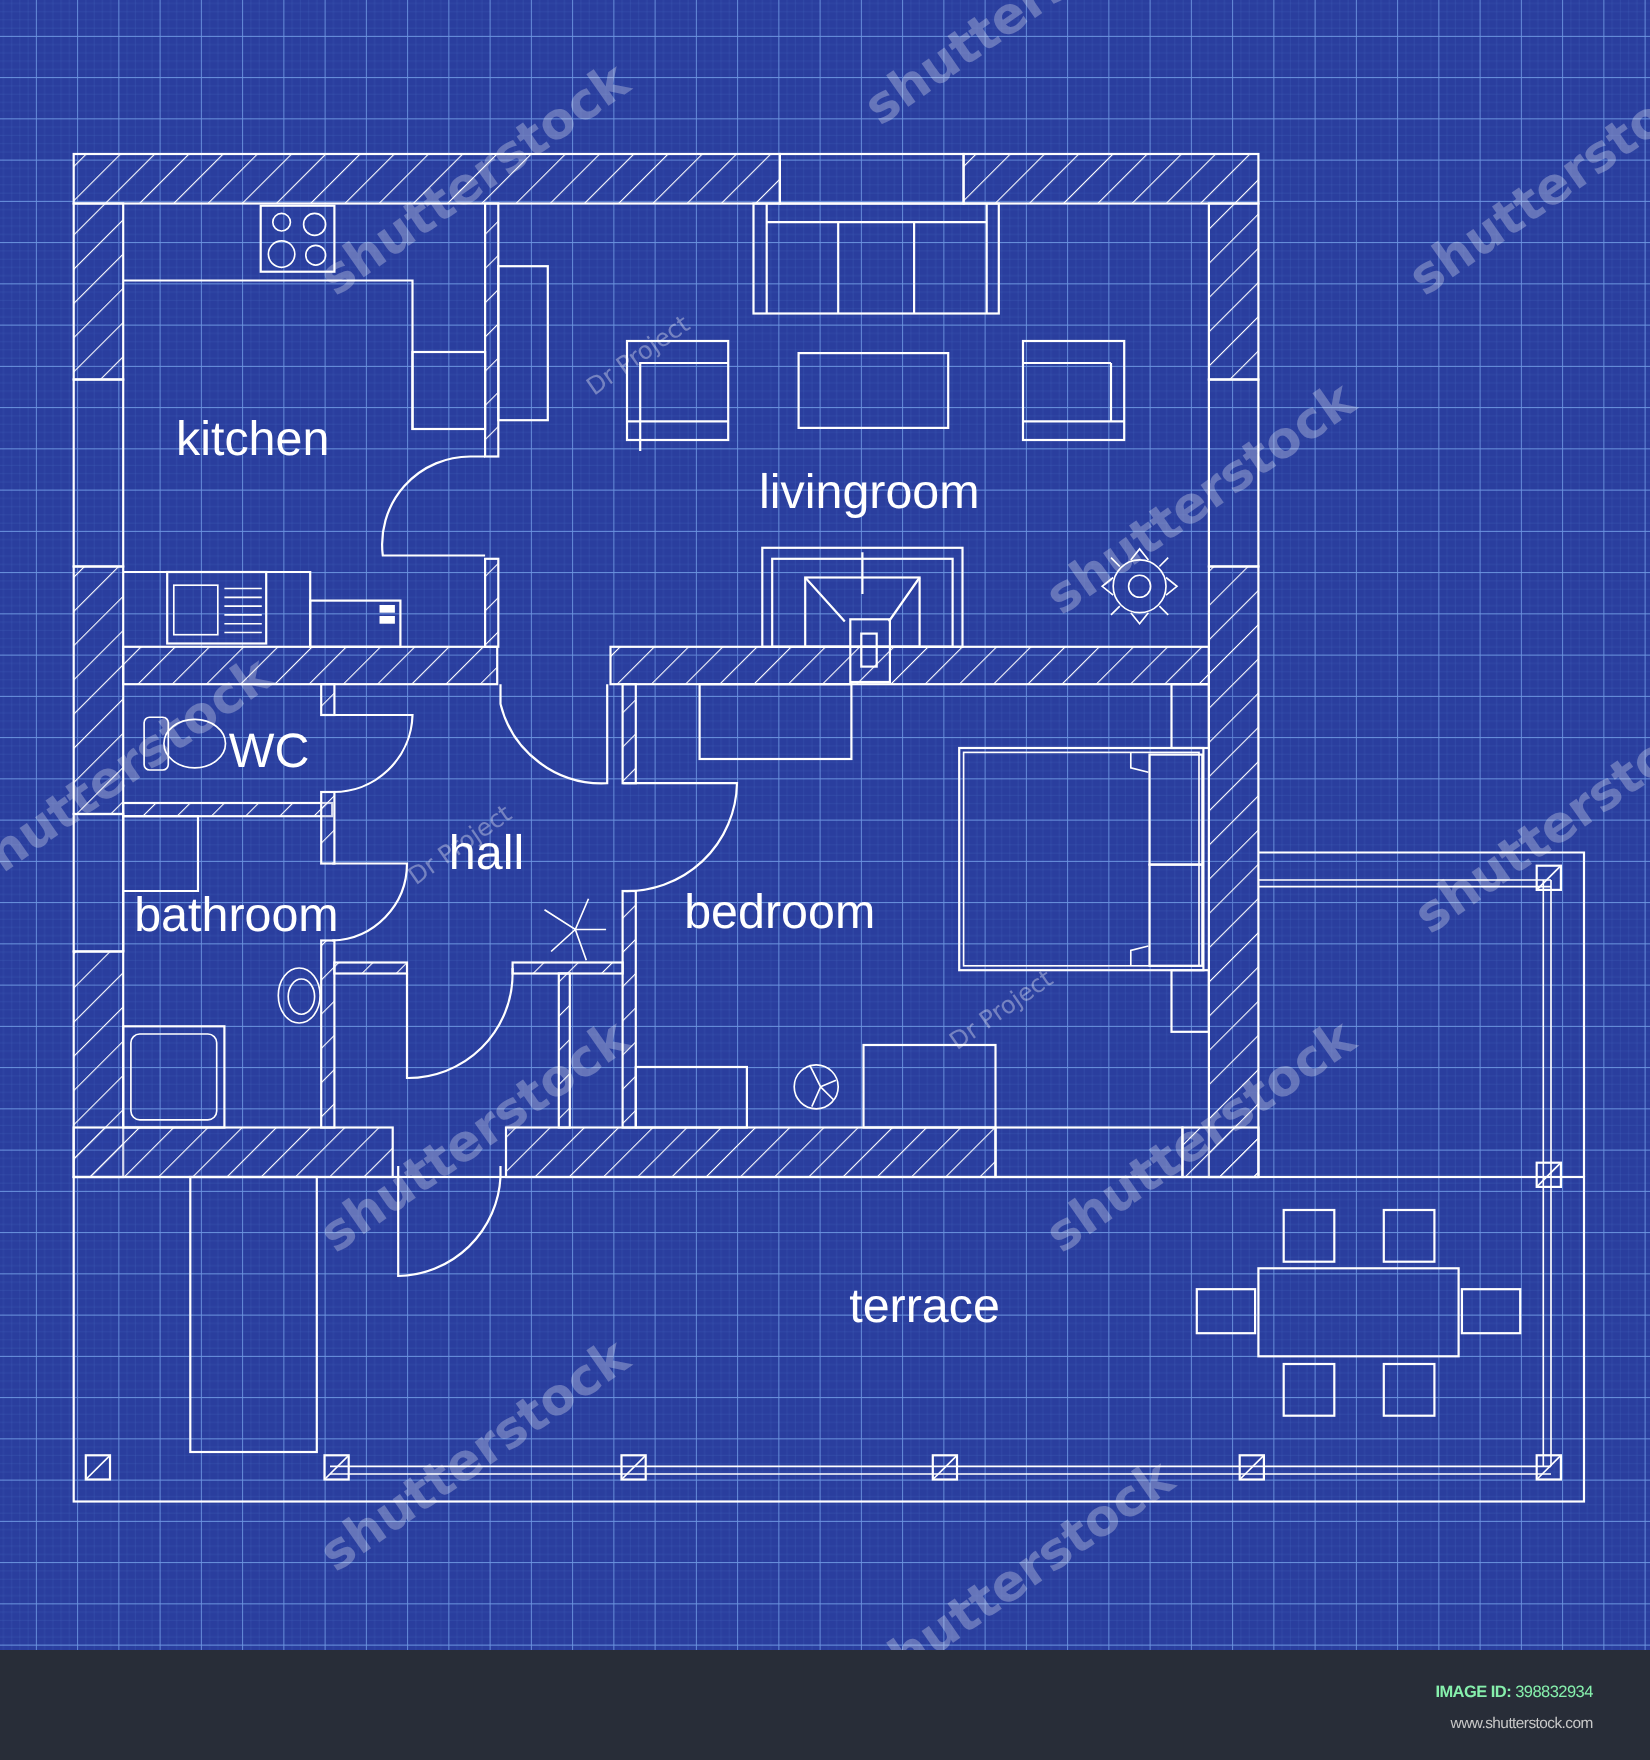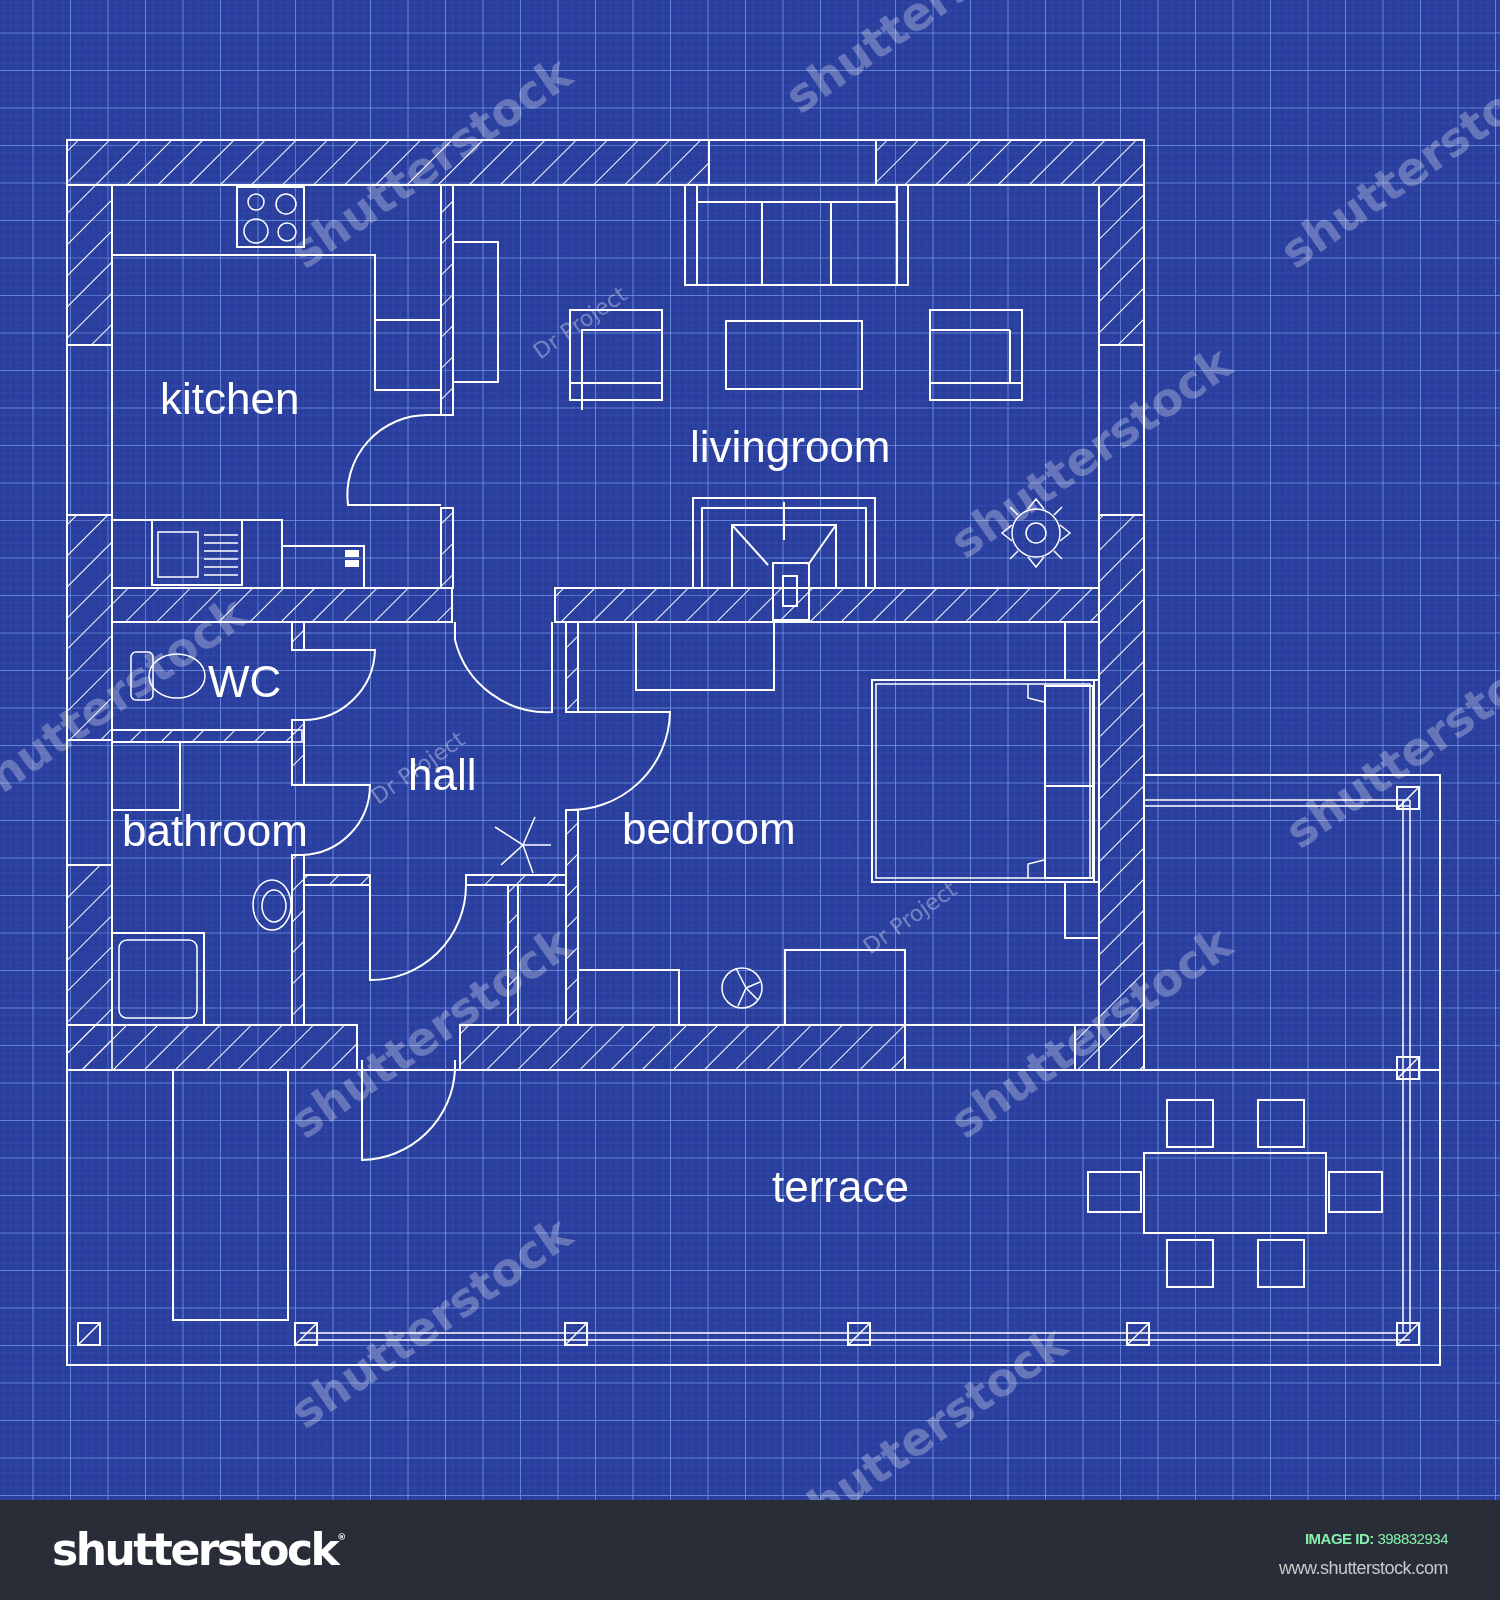--- a/index.html
+++ b/index.html
@@ -3,21 +3,21 @@
 <meta charset="utf-8">
 <style>
   html,body{margin:0;padding:0;}
   body{width:1500px;height:1600px;position:relative;overflow:hidden;background:#2a3e9e;font-family:"Liberation Sans",sans-serif;}
   #plan{position:absolute;left:0;top:0;width:1500px;height:1500px;}
   .footer{position:absolute;left:0;top:1500px;width:1500px;height:100px;background:#282d38;}
   .footer .logo{position:absolute;left:52px;top:24px;color:#fff;font-family:"DejaVu Sans",sans-serif;font-weight:bold;font-size:44px;letter-spacing:-2.5px;}
   .footer .logo sup{font-size:9px;letter-spacing:0;vertical-align:top;position:relative;top:8px;}
   .footer .imgid{position:absolute;right:52px;top:30px;color:#86efac;font-size:15px;letter-spacing:-0.5px;}
   .footer .imgid b{font-weight:bold;}
-  .footer .site{position:absolute;right:52px;top:58px;color:#c8c8c8;font-size:18px;letter-spacing:-0.5px;}
+  .footer .site{position:absolute;right:52px;top:58px;color:#c8c8c8;font-size:14px;letter-spacing:-0.5px;}
   .room-label{fill:#ffffff;font-family:"Liberation Sans",sans-serif;font-size:44px;}
   .wm{fill:#ffffff;opacity:0.28;font-family:"DejaVu Sans",sans-serif;font-weight:bold;font-size:46px;}
   .wm2{fill:#ffffff;opacity:0.35;font-family:"DejaVu Sans",sans-serif;font-size:22px;}
   .ln{stroke:#ffffff;stroke-width:2;fill:none;}
   .ln1{stroke:#ffffff;stroke-width:1.5;fill:none;}
   .wall{fill:url(#hatch);stroke:#ffffff;stroke-width:2;}
 </style>
 </head>
 <body>
 
@@ -209,16 +209,15 @@
     <text class="wm" transform="translate(965,1140) rotate(-35)">shutterstock</text>
     <text class="wm" transform="translate(305,1430) rotate(-35)">shutterstock</text>
     <text class="wm" transform="translate(800,1540) rotate(-35)">shutterstock</text>
     <text class="wm2" transform="translate(540,360) rotate(-35)">Dr Project</text>
     <text class="wm2" transform="translate(378,805) rotate(-35)">Dr Project</text>
     <text class="wm2" transform="translate(870,955) rotate(-35)">Dr Project</text>
   </g>
 </svg>
 
 <div class="footer">
-  <div class="logo"><span>shutterstock</span><sup>®</sup></div>
   <div class="imgid"><b>IMAGE ID:</b> <span>398832934</span></div>
   <div class="site">www.shutterstock.com</div>
 </div>
 
 </body></html>

